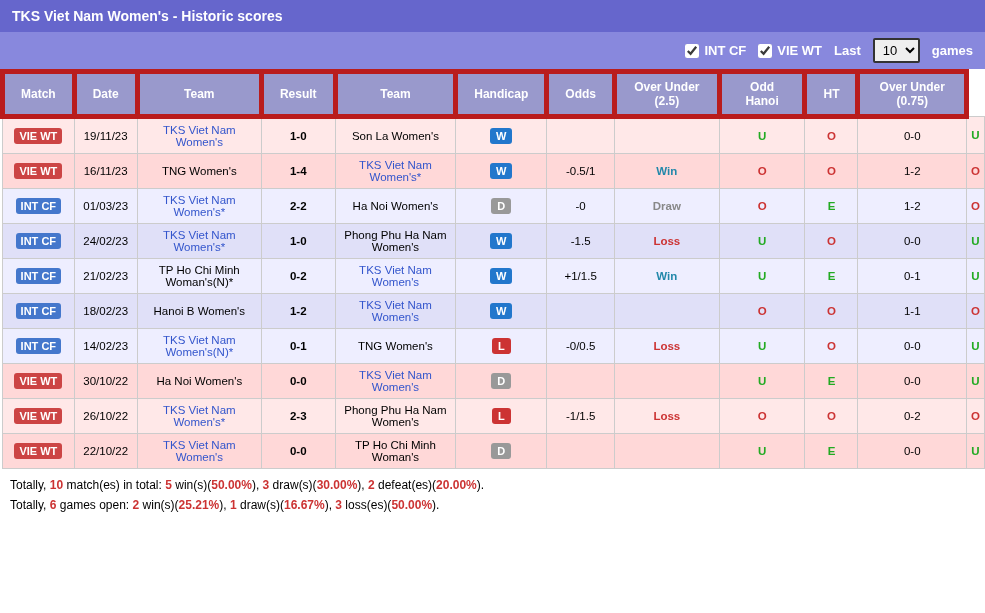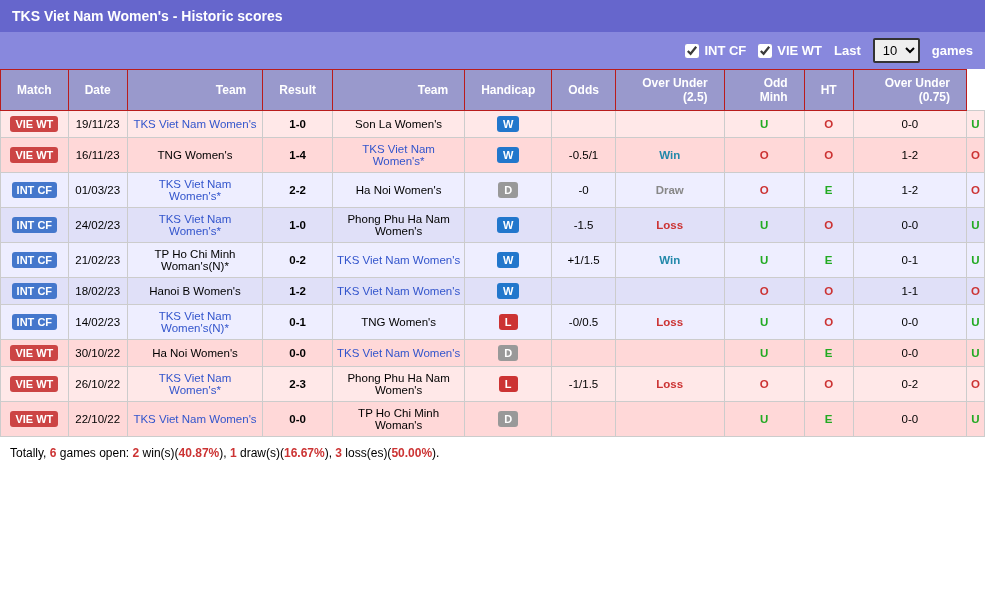--- a/index.html
+++ b/index.html
@@ -56,24 +56,24 @@
     table {
       width: 100%;
       border-collapse: collapse;
     }
     thead tr {
       background: #9999cc;
       color: white;
     }
     thead th {
       padding: 6px 16px;
-      text-align: right;
+      text-align: center;
       font-weight: bold;
       font-size: 12px;
-      border: 1px solid #b91c1c;
+      border: 5px solid #b91c1c;
     }
     tbody tr td {
       padding: 5px 4px;
       text-align: center;
       border: 1px solid #ccc;
       font-size: 11.5px;
     }
     .badge {
       display: inline-block;
       padding: 2px 5px;
@@ -125,21 +125,21 @@
   <thead>
     <tr>
       <th>Match</th>
       <th>Date</th>
       <th>Team</th>
       <th>Result</th>
       <th>Team</th>
       <th>Handicap</th>
       <th>Odds</th>
       <th>Over Under (2.5)</th>
-      <th>Odd Minh</th>
+      <th>Odd Hanoi</th>
       <th>HT</th>
       <th>Over Under (0.75)</th>
     </tr>
   </thead>
   <tbody id="table-body">
   <tr style="background: rgb(255, 232, 232);">
         <td><span class="badge badge-viewt">VIE WT</span></td>
         <td>19/11/23</td>
         <td><a href="#" class="link-blue">TKS Viet Nam Women's</a></td>
         <td style="font-weight: bold;">1-0</td>
@@ -275,14 +275,15 @@
         <td></td>
         <td style="color: rgb(34, 170, 34); font-weight: bold;">U</td>
         <td style="color: rgb(34, 170, 34); font-weight: bold;">E</td>
         <td>0-0</td>
         <td style="color: rgb(34, 170, 34); font-weight: bold;">U</td>
       </tr>
     </tbody>
 </table>
 
 <div class="summary" id="summary-section">
-    <p>Totally, <strong style="color:#cc3333">6</strong> games open: <strong style="color:#cc3333">2</strong> win(s)(<strong style="color:#cc3333">40.87%</strong>), <strong style="color:#cc3333">1</strong> draw(s)(<strong style="color:#cc3333">16.67%</strong>), <strong style="color:#cc3333">3</strong> loss(es)(<strong style="color:#cc3333">50.00%</strong>).</p>
+<p>Totally, <strong style="color:#cc3333">10</strong> match(es) in total: <strong style="color:#cc3333">5</strong> win(s)(<strong style="color:#cc3333">50.00%</strong>), <strong style="color:#cc3333">3</strong> draw(s)(<strong style="color:#cc3333">30.00%</strong>), <strong style="color:#cc3333">2</strong> defeat(es)(<strong style="color:#cc3333">20.00%</strong>).</p>
+    <p>Totally, <strong style="color:#cc3333">6</strong> games open: <strong style="color:#cc3333">2</strong> win(s)(<strong style="color:#cc3333">25.21%</strong>), <strong style="color:#cc3333">1</strong> draw(s)(<strong style="color:#cc3333">16.67%</strong>), <strong style="color:#cc3333">3</strong> loss(es)(<strong style="color:#cc3333">50.00%</strong>).</p>
   </div>
 
 </body></html>

